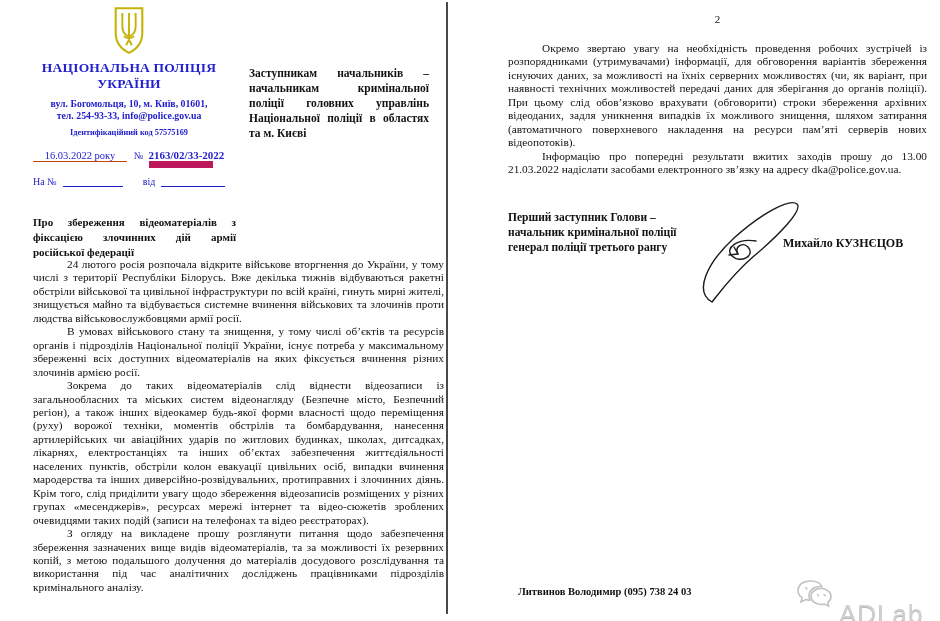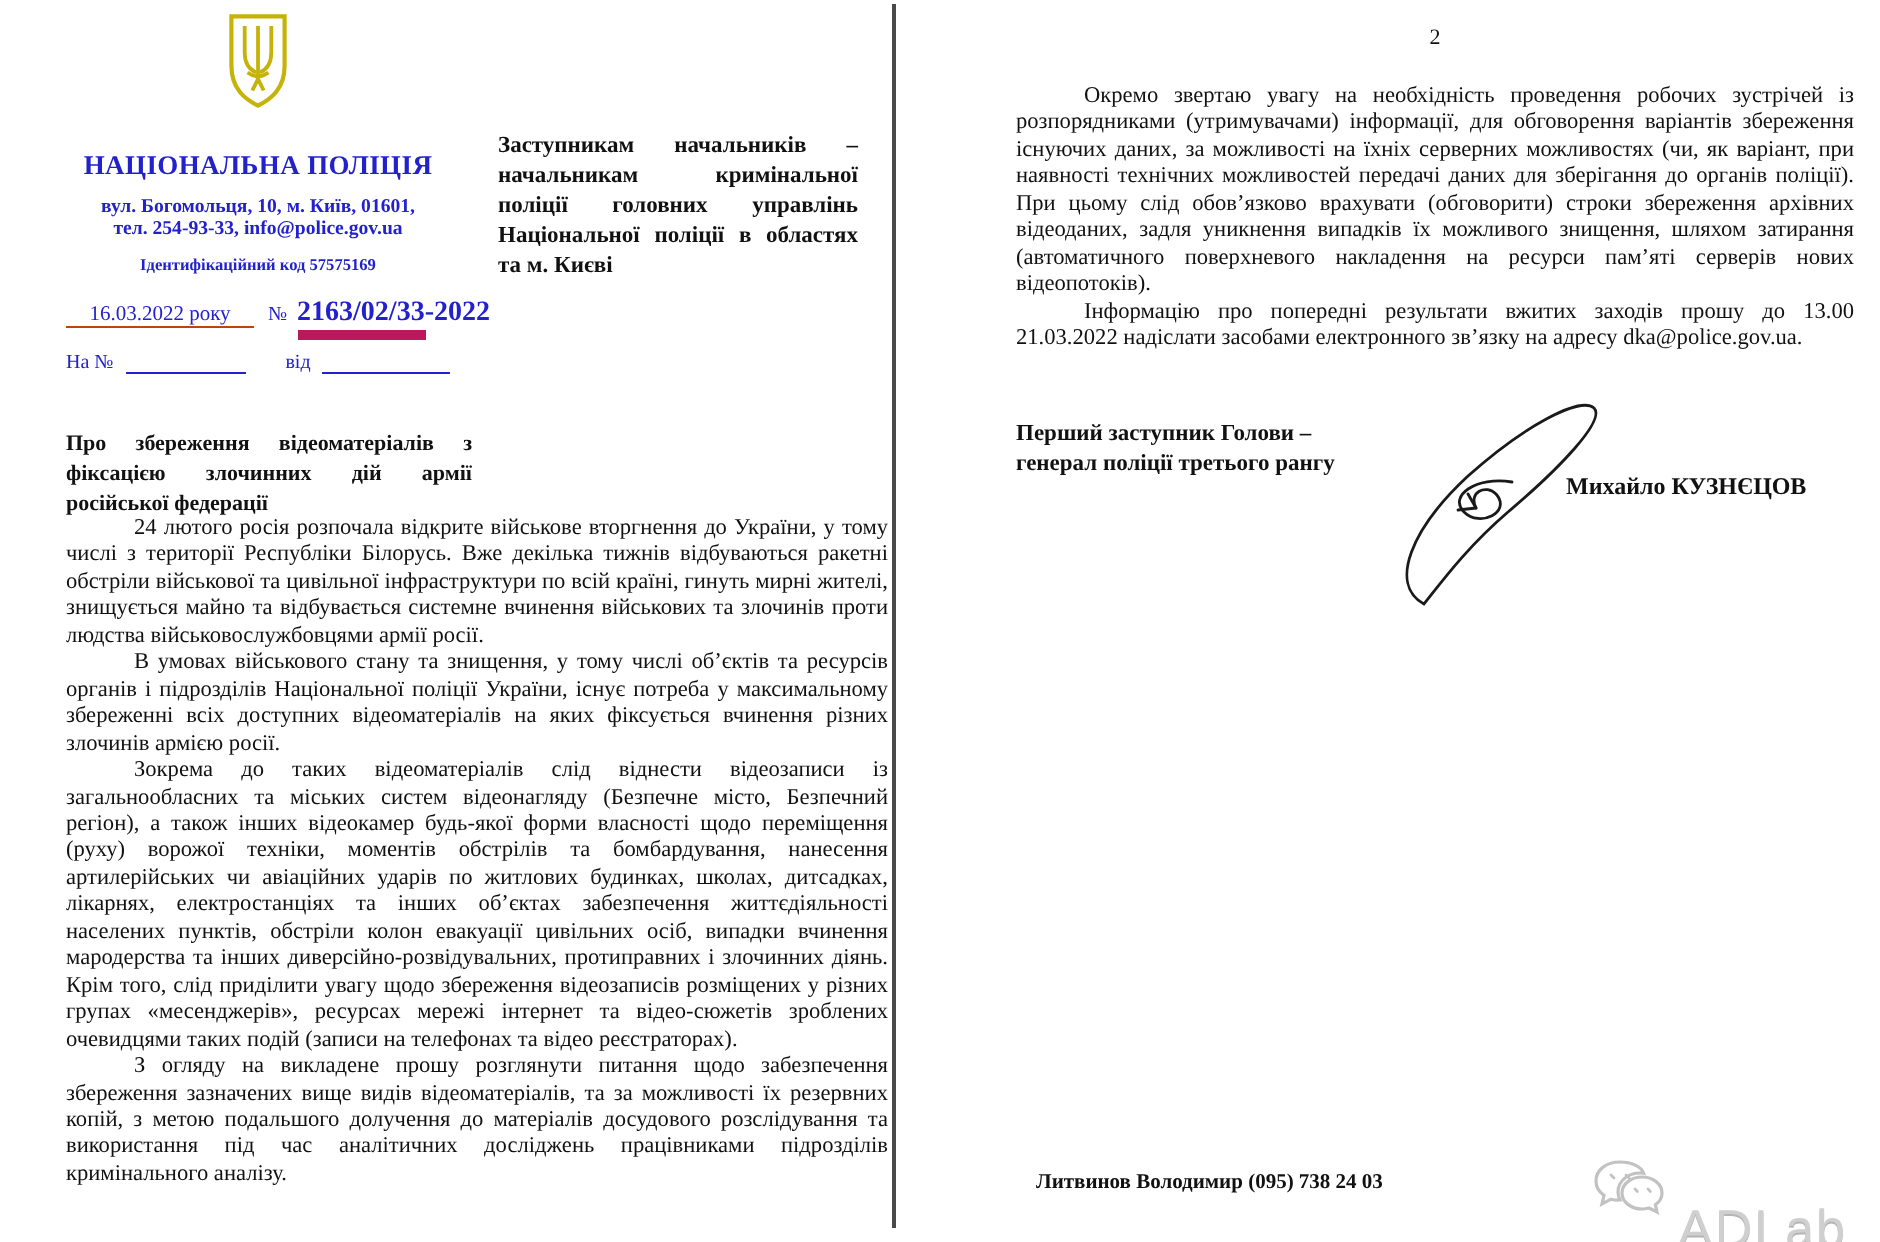--- a/index.html
+++ b/index.html
@@ -5,28 +5,28 @@
   html,body{margin:0;padding:0;}
   body{
     width:940px;height:621px;background:#ffffff;overflow:hidden;
     font-family:"Liberation Serif", serif;color:#111;position:relative;
   }
   .divider{position:absolute;left:446px;top:2px;width:2px;height:612px;background:#4a4a4a;}
 
   
   .lh-left{position:absolute;left:33px;top:6px;width:192px;text-align:center;color:#2321cd;}
   .emblem{display:block;margin:0 auto;}
-  .org-name{font-weight:bold;font-size:13.5px;line-height:15.5px;margin-top:19px;letter-spacing:.2px;}
+  .org-name{font-weight:bold;font-size:13.5px;line-height:15.5px;margin-top:4px;letter-spacing:.2px;}
   .addr{font-size:9.8px;font-weight:bold;line-height:11.5px;margin-top:7px;}
   .idcode{font-size:8.3px;font-weight:bold;margin-top:7px;}
 
   .ref-row1{position:absolute;left:33px;top:149px;width:200px;color:#2321cd;font-size:10.5px;white-space:nowrap;}
   .u-date{display:inline-block;width:94px;border-bottom:1px solid #c2410c;text-align:center;}
   .no-label{margin:0 5px 0 7px;font-size:10px;}
-  .u-num{display:inline-block;width:64px;border-bottom:5px solid #be185d;text-align:center;font-size:14px;font-weight:bold;}
+  .u-num{display:inline-block;width:64px;border-bottom:7px solid #be185d;text-align:center;font-size:11px;font-weight:bold;}
   .ref-row2{position:absolute;left:33px;top:175px;width:200px;color:#2321cd;font-size:10px;white-space:nowrap;}
   .blank-line{display:inline-block;border-bottom:1px solid #2321cd;height:11px;vertical-align:bottom;}
   .b1{width:60px;margin-left:6px;}
   .b2{width:64px;margin-left:6px;}
   .vid-label{margin-left:20px;}
 
   .addressee{position:absolute;left:249px;top:66px;width:180px;font-weight:bold;font-size:11.5px;line-height:15px;text-align:justify;}
   .subject{position:absolute;left:33px;top:215px;width:203px;font-weight:bold;font-size:11px;line-height:15px;text-align:justify;}
 
   .body-block{font-size:11.3px;line-height:13.45px;text-align:justify;}
@@ -58,20 +58,21 @@
       <g fill="none" stroke="#c6b30a" stroke-width="2">
         <path d="M20 7 V35"></path>
         <path d="M13 7 V21 C13 27 15.5 30 19 31.5"></path>
         <path d="M27 7 V21 C27 27 24.5 30 21 31.5"></path>
         <path d="M14.5 31.5 Q20 35.5 25.5 31.5"></path>
         <path d="M20 35 L17 41 M20 35 L23 41"></path>
       </g>
     </svg>
     <div class="org-name">
       <div>НАЦІОНАЛЬНА ПОЛІЦІЯ</div>
+      <div>УКРАЇНИ</div>
     </div>
     <div class="addr">
       <div>вул. Богомольця, 10, м. Київ, 01601,</div>
       <div>тел. 254-93-33, info@police.gov.ua</div>
     </div>
     <div class="idcode">Ідентифікаційний код 57575169</div>
   </div>
 
   <div class="ref-row1">
     <span class="u-date">16.03.2022 року</span><span class="no-label">№</span><span class="u-num">2163/02/33-2022</span>
@@ -97,20 +98,21 @@
 
   <div class="pagenum">2</div>
 
   <div class="body-block body2">
     <p>Окремо звертаю увагу на необхідність проведення робочих зустрічей із розпорядниками (утримувачами) інформації, для обговорення варіантів збереження існуючих даних, за можливості на їхніх серверних можливостях (чи, як варіант, при наявності технічних можливостей передачі даних для зберігання до органів поліції). При цьому слід обов’язково врахувати (обговорити) строки збереження архівних відеоданих, задля уникнення випадків їх можливого знищення, шляхом затирання (автоматичного поверхневого накладення на ресурси пам’яті серверів нових відеопотоків).</p>
     <p>Інформацію про попередні результати вжитих заходів прошу до 13.00 21.03.2022 надіслати засобами електронного зв’язку на адресу dka@police.gov.ua.</p>
   </div>
 
   <div class="sig-titles">
     <div>Перший заступник Голови –</div>
+    <div>начальник кримінальної поліції</div>
     <div>генерал поліції третього рангу</div>
   </div>
 
   <svg class="sig-svg" width="118" height="112" viewBox="0 0 118 112">
     <g fill="none" stroke="#1a1a1a" stroke-width="1.4" stroke-linecap="round">
       <path d="M26 106 C 8 96 20 68 48 42 C 76 17 104 2 111 8 C 117 14 94 38 68 60 C 47 78 34 96 26 106 Z"></path>
       <path d="M70 45 C 52 42 38 52 46 60 C 54 68 70 60 62 51 C 57 46 48 50 52 58"></path>
       <path d="M52 58 L43 59 M52 58 L48 51"></path>
     </g>
   </svg>

